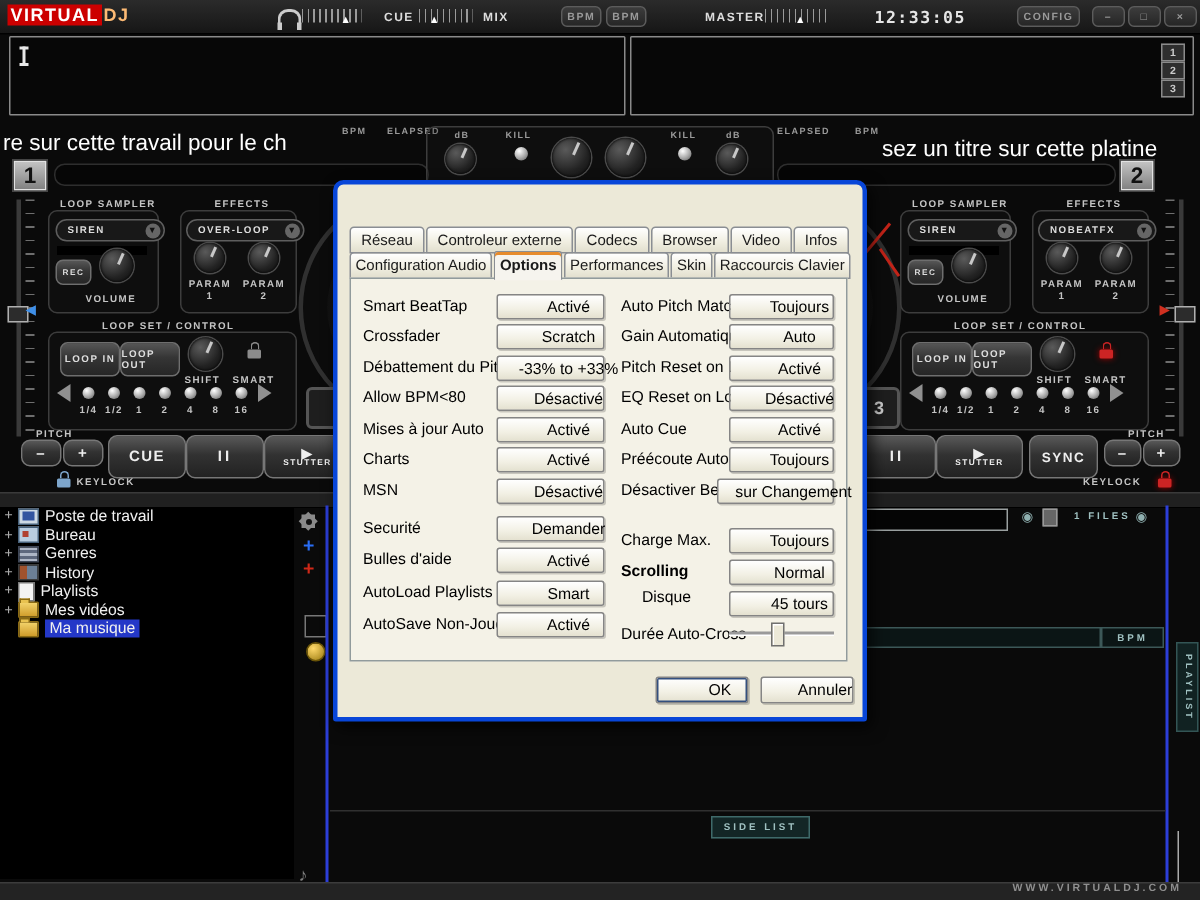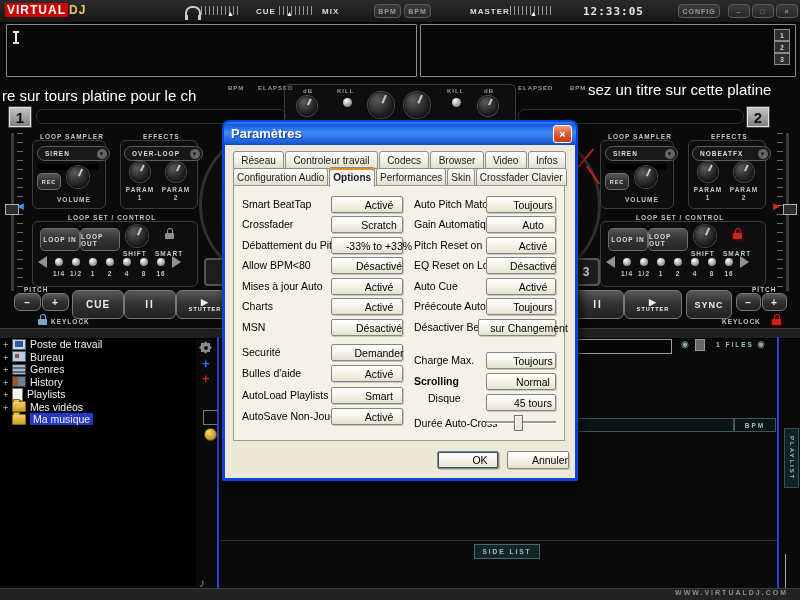--- a/index.html
+++ b/index.html
@@ -163,24 +163,24 @@
     <div class="abs caret" style="left:8px;top:6px;"></div>
   </div>
   <div class="abs display" style="left:420px;top:24px;width:374px;height:51px;">
     <div class="abs bank" style="right:5px;top:4px;">1</div>
     <div class="abs bank" style="right:5px;top:16px;">2</div>
     <div class="abs bank" style="right:5px;top:28px;">3</div>
   </div>
 
   <span class="abs tinylabel" style="left:228px;top:85px;">BPM</span>
   <span class="abs tinylabel" style="left:258px;top:85px;">ELAPSED</span>
-  <span class="abs marquee" style="left:2px;top:87px;">re sur tours platine pour le ch</span>
+  <span class="abs marquee" style="left:2px;top:87px;">re sur cette travail pour le ch</span>
   <span class="abs tinylabel" style="left:518px;top:85px;">ELAPSED</span>
   <span class="abs tinylabel" style="left:570px;top:85px;">BPM</span>
-  <span class="abs marquee" style="left:588px;top:81px;">sez un titre sur cette platine</span>
+  <span class="abs marquee" style="left:588px;top:91px;">sez un titre sur cette platine</span>
 
   <div class="abs badge" style="left:8px;top:106px;">1</div>
   <div class="abs strip" style="left:36px;top:109px;width:248px;"></div>
   <div class="abs strip" style="left:518px;top:109px;width:224px;"></div>
   <div class="abs badge" style="left:746px;top:106px;">2</div>
 
   <div class="abs panelbox" style="left:284px;top:84px;width:230px;height:246px;"></div>
   <span class="abs tinylabel" style="left:303px;top:88px;">dB</span>
   <div class="abs knob" style="left:297px;top:96px;width:20px;height:20px;"></div>
   <span class="abs tinylabel" style="left:337px;top:88px;">KILL</span>
@@ -393,39 +393,35 @@
 
   <div class="abs" style="left:220px;top:540px;width:557px;height:1px;background:#303030;"></div>
   <div class="abs teal" style="left:474px;top:544px;width:64px;height:13px;background:#132626;border:1px solid #3f6a6a;display:flex;align-items:center;justify-content:center;">SIDE LIST</div>
   <div class="abs teal" style="left:784px;top:428px;width:13px;height:58px;background:#112222;border:1px solid #335555;writing-mode:vertical-rl;display:flex;align-items:center;justify-content:center;font-size:6px;">PLAYLIST</div>
   <div class="abs" style="left:785px;top:554px;width:1px;height:34px;background:#aaa;"></div>
 
   <div class="abs" style="left:0;top:588px;width:800px;height:12px;background:#232323;border-top:1px solid #3c3c3c;"></div>
   <span class="abs" style="right:12px;top:589px;font:bold 7px 'Liberation Sans',sans-serif;letter-spacing:2px;color:#8f8f8f;">WWW.VIRTUALDJ.COM</span>
 
   <div class="abs xpdlg">
-    <div class="xptitle">
-      <span class="txt">Paramètres</span>
-      <div class="xpclose">×</div>
-    </div>
 
     <div class="tabs">
       <div class="tab">Réseau</div>
-      <div class="tab">Controleur travail</div>
+      <div class="tab">Controleur externe</div>
       <div class="tab">Codecs</div>
       <div class="tab">Browser</div>
       <div class="tab">Video</div>
       <div class="tab">Infos</div>
     </div>
     <div class="tabs row2">
       <div class="tab">Configuration Audio</div>
       <div class="tab active">Options</div>
       <div class="tab">Performances</div>
       <div class="tab">Skin</div>
-      <div class="tab">Crossfader Clavier</div>
+      <div class="tab">Raccourcis Clavier</div>
     </div>
 
     <div class="xppanel">
 
       <span class="xplabel" style="left:8px;top:12px;">Smart BeatTap</span>
       <div class="xpbtn" style="left:97px;top:10px;width:72px;">Activé</div>
       <span class="xplabel" style="left:8px;top:32px;">Crossfader</span>
       <div class="xpbtn" style="left:97px;top:30px;width:72px;">Scratch</div>
       <span class="xplabel" style="left:8px;top:53px;">Débattement du Pitch</span>
       <div class="xpbtn" style="left:97px;top:51px;width:72px;">-33% to +33%</div>

